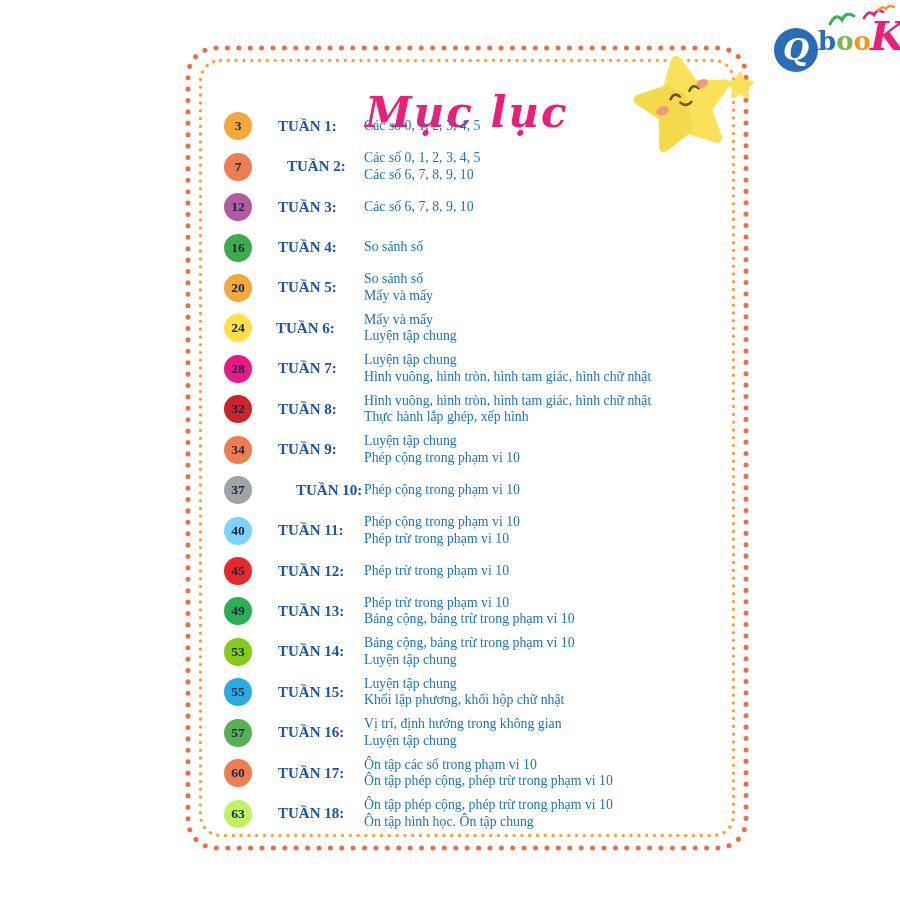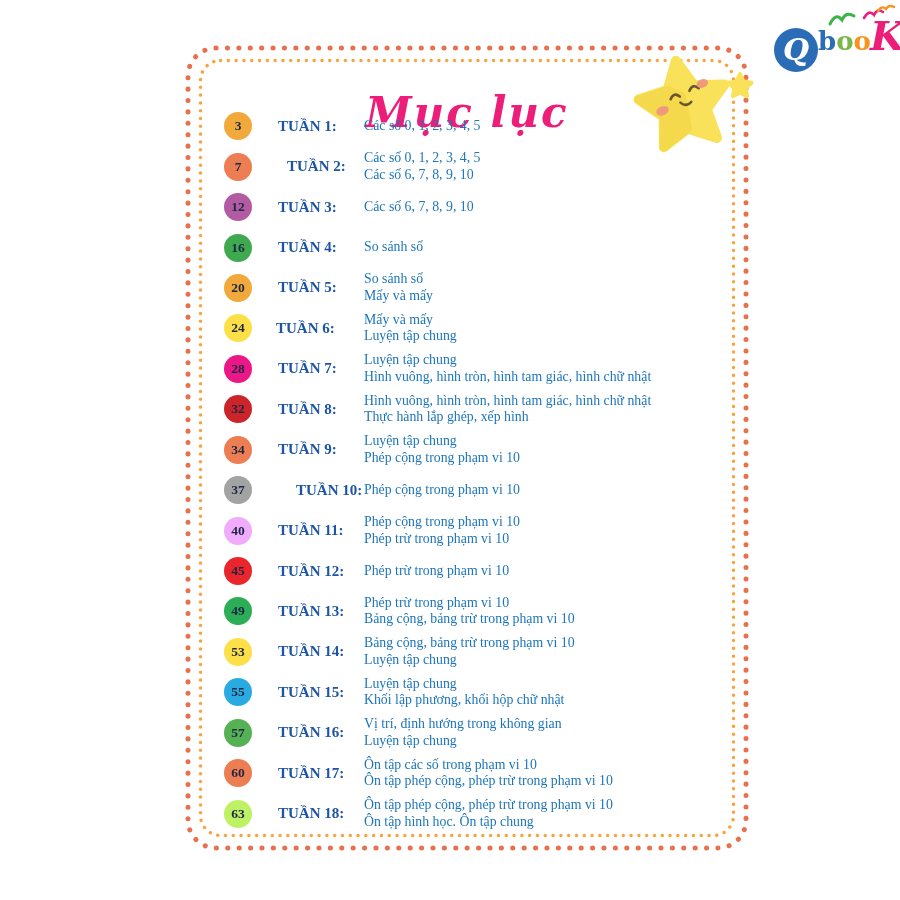--- a/index.html
+++ b/index.html
@@ -138,21 +138,21 @@
       </div>
     </div>
     <div class="toc-row">
       <div class="page-circle" style="background: #a3a3a3; color: rgb(28, 39, 66);">37</div>
       <div class="week-label" style="color: rgb(29, 85, 164); padding-left: 44px;">TUẦN 10:</div>
       <div class="topic-lines" style="color: rgb(28, 117, 187);">
         <div class="topic-line">Phép cộng trong phạm vi 10</div>
       </div>
     </div>
     <div class="toc-row">
-      <div class="page-circle" style="background: #f0abfc; color: rgb(28, 39, 66);">40</div>
+      <div class="page-circle" style="background: #7dd3fc; color: rgb(28, 39, 66);">40</div>
       <div class="week-label" style="color: rgb(29, 85, 164);">TUẦN 11:</div>
       <div class="topic-lines" style="color: rgb(28, 117, 187);">
         <div class="topic-line">Phép cộng trong phạm vi 10</div>
         <div class="topic-line">Phép trừ trong phạm vi 10</div>
       </div>
     </div>
     <div class="toc-row">
       <div class="page-circle" style="background: rgb(232, 38, 44); color: rgb(28, 39, 66);">45</div>
       <div class="week-label" style="color: rgb(29, 85, 164);">TUẦN 12:</div>
       <div class="topic-lines" style="color: rgb(28, 117, 187);">
@@ -161,21 +161,21 @@
     </div>
     <div class="toc-row">
       <div class="page-circle" style="background: rgb(43, 174, 86); color: rgb(28, 39, 66);">49</div>
       <div class="week-label" style="color: rgb(29, 85, 164);">TUẦN 13:</div>
       <div class="topic-lines" style="color: rgb(28, 117, 187);">
         <div class="topic-line">Phép trừ trong phạm vi 10</div>
         <div class="topic-line">Bảng cộng, bảng trừ trong phạm vi 10</div>
       </div>
     </div>
     <div class="toc-row">
-      <div class="page-circle" style="background: #fde047; color: rgb(28, 39, 66);">53</div>
+      <div class="page-circle" style="background: #84cc16; color: rgb(28, 39, 66);">53</div>
       <div class="week-label" style="color: rgb(29, 85, 164);">TUẦN 14:</div>
       <div class="topic-lines" style="color: rgb(28, 117, 187);">
         <div class="topic-line">Bảng cộng, bảng trừ trong phạm vi 10</div>
         <div class="topic-line">Luyện tập chung</div>
       </div>
     </div>
     <div class="toc-row">
       <div class="page-circle" style="background: rgb(41, 171, 226); color: rgb(28, 39, 66);">55</div>
       <div class="week-label" style="color: rgb(29, 85, 164);">TUẦN 15:</div>
       <div class="topic-lines" style="color: rgb(28, 117, 187);">

